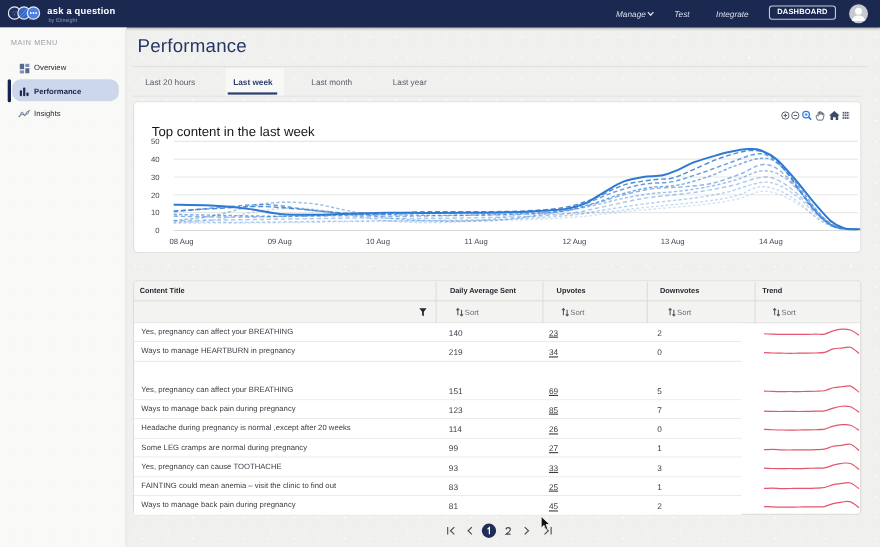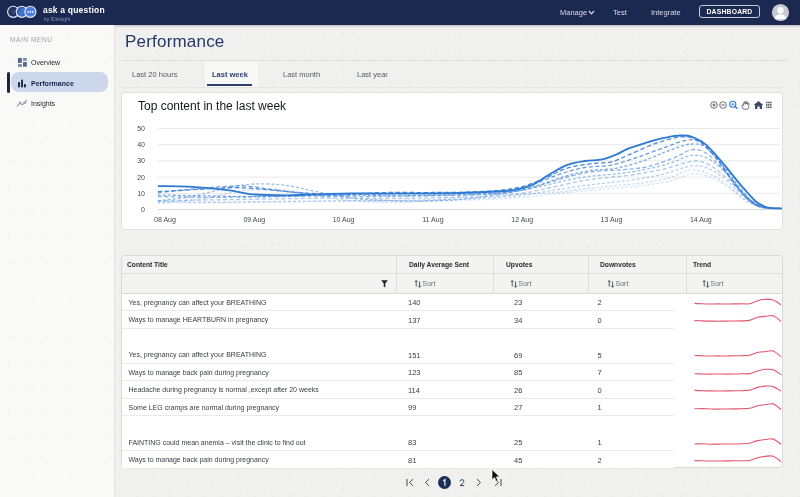--- a/index.html
+++ b/index.html
@@ -2,54 +2,54 @@
 <html><head><meta charset="utf-8"><style>
 *{margin:0;padding:0;box-sizing:border-box;font-family:"Liberation Sans",sans-serif;}
 body{width:800px;height:497px;overflow:hidden;position:relative;background-color:#f0f0ee;
 background-image:radial-gradient(rgba(255,255,255,0.95) 0.7px,transparent 1px),radial-gradient(rgba(255,255,255,0.8) 0.7px,transparent 1px),radial-gradient(rgba(120,120,110,0.06) 0.6px,transparent 0.9px);
 background-size:23px 19px,31px 27px,17px 23px;background-position:3px 5px,14px 12px,9px 2px;}
 .abs{position:absolute;}
 
 #nav{position:absolute;left:0;top:0;width:800px;height:25px;background:#1b2951;box-shadow:0 1px 2px rgba(0,0,0,0.25);}
 #logotitle{position:absolute;left:43px;top:4.5px;font-size:8.5px;font-weight:bold;color:#fff;letter-spacing:0.2px;}
 #logosub{position:absolute;left:44px;top:15.5px;font-size:5px;color:#8294c2;}
-.navlink{position:absolute;top:0;height:25px;line-height:25px;font-size:7.5px;color:#d9dee9;}
+.navlink{position:absolute;top:0;height:25px;line-height:25px;font-size:7.5px;color:#d9dee9;font-style:italic;}
 #dash{position:absolute;left:699px;top:4.5px;width:61px;height:13.5px;border:1px solid #c3cbdb;border-radius:3px;color:#fff;font-size:6.8px;font-weight:bold;letter-spacing:0.2px;text-align:center;line-height:12.5px;}
 
 #side{position:absolute;left:0;top:25px;width:115px;height:472px;background:#f9f9f8;border-right:1px solid #e2e2e0;
 background-image:radial-gradient(rgba(255,255,255,0.9) 0.7px,transparent 1px),radial-gradient(rgba(120,120,110,0.05) 0.6px,transparent 0.9px);background-size:26px 22px,19px 25px;}
 #mainmenu{position:absolute;left:10px;top:11px;font-size:6.5px;letter-spacing:0.6px;color:#9ba0a8;}
 .sitem{position:absolute;left:31px;font-size:7px;color:#23272e;}
 #perfsel{position:absolute;left:10.5px;top:47.3px;width:97.5px;height:20px;background:#ccd7ec;border-radius:8px;}
 #perfbar{position:absolute;left:6.8px;top:47.2px;width:3.2px;height:20.4px;background:#16244e;border-radius:2.2px;}
 
 #h1{position:absolute;left:125px;top:32px;font-size:17px;color:#273763;letter-spacing:0.2px;}
 #hdiv{position:absolute;left:121px;top:60px;width:668px;height:1px;background:#e0e0de;}
 .tab{position:absolute;top:70px;font-size:7.5px;color:#585d66;}
 #tabactive{color:#2c3e70;font-weight:bold;}
 #tabline{position:absolute;left:207px;top:84px;width:45px;height:2.2px;background:#2c3e70;}
 #tabdiv{position:absolute;left:121px;top:86.5px;width:662px;height:1px;background:#e4e4e2;}
 
 #card{position:absolute;left:121px;top:91.5px;width:662px;height:138.5px;background:#fff;border:1px solid #e1e1df;border-radius:4px;}
-#ctitle{position:absolute;left:16px;top:6px;font-size:12px;color:#14171c;}
+#ctitle{position:absolute;left:16px;top:20px;font-size:12px;color:#14171c;}
 .axlab{font-size:7px;fill:#444950;}
 
 #tbl{position:absolute;left:121px;top:255px;width:662px;height:212.5px;background:#fff;border:1px solid #d9d9d7;border-radius:4px;}
 #thead{position:absolute;left:0;top:0;width:660px;height:37.5px;background:#f3f3f1;border-bottom:1px solid #d9d9d7;border-radius:4px 4px 0 0;}
 #thr{position:absolute;left:0;top:0;width:660px;height:18px;border-bottom:1px solid #dedddb;}
 .th{position:absolute;top:5px;font-size:6.7px;font-weight:bold;color:#26292e;}
 .colb{position:absolute;top:0;width:1px;height:37.5px;background:#dedddb;}
 #search{position:absolute;left:5px;top:21px;width:248.5px;height:13.5px;background:#fff;border:1px solid #c9c9c7;border-radius:3px;color:#9b9b99;font-size:7.5px;line-height:12px;padding-left:6px;}
 .sortbtn{position:absolute;top:22.5px;height:11px;font-size:7px;color:#6b6f76;}
 .sortbtn svg{vertical-align:-1.5px;}
 .sortbtn span{margin-left:1px;}
 .trow{position:absolute;left:0;width:552px;height:17.5px;border-bottom:1px solid #eaeae8;background:#fff;}
 .trow .ct{position:absolute;left:6.5px;top:5px;font-size:7px;color:#383c42;}
 .trow .n1{position:absolute;left:286px;top:4.5px;font-size:7.5px;color:#383c42;}
-.trow .n2{position:absolute;left:392px;top:4.5px;font-size:7.5px;color:#383c42;}
+.trow .n2{position:absolute;left:377px;top:4.5px;font-size:7.5px;color:#383c42;text-decoration:underline;}
 .trow .n3{position:absolute;left:475.5px;top:4.5px;font-size:7.5px;color:#383c42;}
 
 .pgi{position:absolute;top:476px;}
 #pg1{position:absolute;left:438px;top:476px;width:13px;height:13px;border-radius:50%;background:#1f2d58;}
 </style></head><body>
 
 <div id="nav">
 <svg class="abs" style="left:7px;top:5px" width="34" height="15" viewBox="0 0 34 15">
 <circle cx="6.2" cy="6.8" r="5.6" fill="#22305c" stroke="#e8ecf5" stroke-width="1.1"></circle>
 <circle cx="5" cy="6" r="0.7" fill="#5c6f9e"></circle>
@@ -217,21 +217,21 @@
 <div class="ct">Yes, pregnancy can affect your BREATHING</div>
       <div class="n1">140</div>
       <div class="n2">23</div>
       <div class="n3">2</div>
       <svg width="88" height="13" viewBox="0 0 88 13" style="position:absolute;left:572px;top:2px">
         <path d="M0.5,7.4C1.8,7.5 5.7,7.7 8.4,7.8C11.0,7.9 13.6,8.0 16.2,8.0C18.8,8.0 21.5,7.9 24.1,7.9C26.7,7.9 29.3,8.0 32.0,8.0C34.6,8.0 37.2,7.9 39.8,7.9C42.4,7.9 45.1,7.8 47.7,7.8C50.3,7.8 52.9,8.2 55.5,7.7C58.2,7.2 60.8,5.5 63.4,4.8C66.0,4.0 68.7,3.3 71.3,3.2C73.9,3.1 76.5,3.1 79.1,4.0C81.8,4.9 85.7,8.0 87.0,8.8" fill="none" stroke="#e4566d" stroke-width="1.1"></path>
       </svg>
     </div>
 <div class="trow" style="top:55.0px">
 <div class="ct">Ways to manage HEARTBURN in pregnancy</div>
-      <div class="n1">137</div>
+      <div class="n1">219</div>
       <div class="n2">34</div>
       <div class="n3">0</div>
       <svg width="88" height="13" viewBox="0 0 88 13" style="position:absolute;left:572px;top:2px">
         <path d="M0.5,7.6C1.8,7.7 5.7,7.8 8.4,7.9C11.0,8.0 13.6,8.1 16.2,8.1C18.8,8.1 21.5,8.2 24.1,8.2C26.7,8.2 29.3,8.1 32.0,8.1C34.6,8.1 37.2,8.0 39.8,8.0C42.4,8.0 45.1,8.0 47.7,7.9C50.3,7.8 52.9,8.0 55.5,7.4C58.2,6.8 60.8,4.9 63.4,4.2C66.0,3.5 68.7,3.7 71.3,3.4C73.9,3.1 76.5,1.9 79.1,2.7C81.8,3.5 85.7,7.5 87.0,8.4" fill="none" stroke="#e4566d" stroke-width="1.1"></path>
       </svg>
     </div>
 <div class="trow" style="top:90.0px">
 <div class="ct">Yes, pregnancy can affect your BREATHING</div>
       <div class="n1">151</div>
       <div class="n2">69</div>
@@ -260,20 +260,29 @@
     </div>
 <div class="trow" style="top:142.5px">
 <div class="ct">Some LEG cramps are normal during pregnancy</div>
       <div class="n1">99</div>
       <div class="n2">27</div>
       <div class="n3">1</div>
       <svg width="88" height="13" viewBox="0 0 88 13" style="position:absolute;left:572px;top:2px">
         <path d="M0.5,7.8C1.8,7.8 5.7,7.6 8.4,7.6C11.0,7.6 13.6,7.9 16.2,8.0C18.8,8.1 21.5,8.1 24.1,8.1C26.7,8.1 29.3,8.0 32.0,8.0C34.6,8.0 37.2,8.0 39.8,7.9C42.4,7.9 45.1,7.8 47.7,7.7C50.3,7.6 52.9,7.8 55.5,7.3C58.2,6.8 60.8,5.3 63.4,4.7C66.0,4.1 68.7,4.1 71.3,3.8C73.9,3.5 76.5,2.1 79.1,2.9C81.8,3.7 85.7,7.6 87.0,8.5" fill="none" stroke="#e4566d" stroke-width="1.1"></path>
       </svg>
     </div>
+<div class="trow" style="top:160.0px">
+<div class="ct">Yes, pregnancy can cause TOOTHACHE</div>
+      <div class="n1">93</div>
+      <div class="n2">33</div>
+      <div class="n3">3</div>
+      <svg width="88" height="13" viewBox="0 0 88 13" style="position:absolute;left:572px;top:2px">
+        <path d="M0.5,7.5C1.8,7.6 5.7,7.8 8.4,7.9C11.0,8.0 13.6,8.0 16.2,8.0C18.8,8.0 21.5,7.9 24.1,7.9C26.7,7.9 29.3,8.0 32.0,8.0C34.6,8.0 37.2,7.9 39.8,7.8C42.4,7.7 45.1,7.7 47.7,7.6C50.3,7.5 52.9,7.9 55.5,7.4C58.2,7.0 60.8,5.6 63.4,4.9C66.0,4.2 68.7,3.4 71.3,3.2C73.9,2.9 76.5,2.5 79.1,3.4C81.8,4.3 85.7,7.9 87.0,8.8" fill="none" stroke="#e4566d" stroke-width="1.1"></path>
+      </svg>
+    </div>
 <div class="trow" style="top:177.5px">
 <div class="ct">FAINTING could mean anemia – visit the clinic to find out</div>
       <div class="n1">83</div>
       <div class="n2">25</div>
       <div class="n3">1</div>
       <svg width="88" height="13" viewBox="0 0 88 13" style="position:absolute;left:572px;top:2px">
         <path d="M0.5,8.0C1.8,8.0 5.7,7.7 8.4,7.7C11.0,7.7 13.6,8.1 16.2,8.2C18.8,8.3 21.5,8.1 24.1,8.1C26.7,8.1 29.3,8.0 32.0,8.0C34.6,8.0 37.2,8.0 39.8,8.0C42.4,8.0 45.1,7.9 47.7,7.8C50.3,7.7 52.9,7.7 55.5,7.2C58.2,6.7 60.8,5.2 63.4,4.6C66.0,4.0 68.7,3.8 71.3,3.5C73.9,3.2 76.5,2.3 79.1,3.1C81.8,3.9 85.7,7.4 87.0,8.3" fill="none" stroke="#e4566d" stroke-width="1.1"></path>
       </svg>
     </div>
 <div class="trow" style="top:195.0px">

